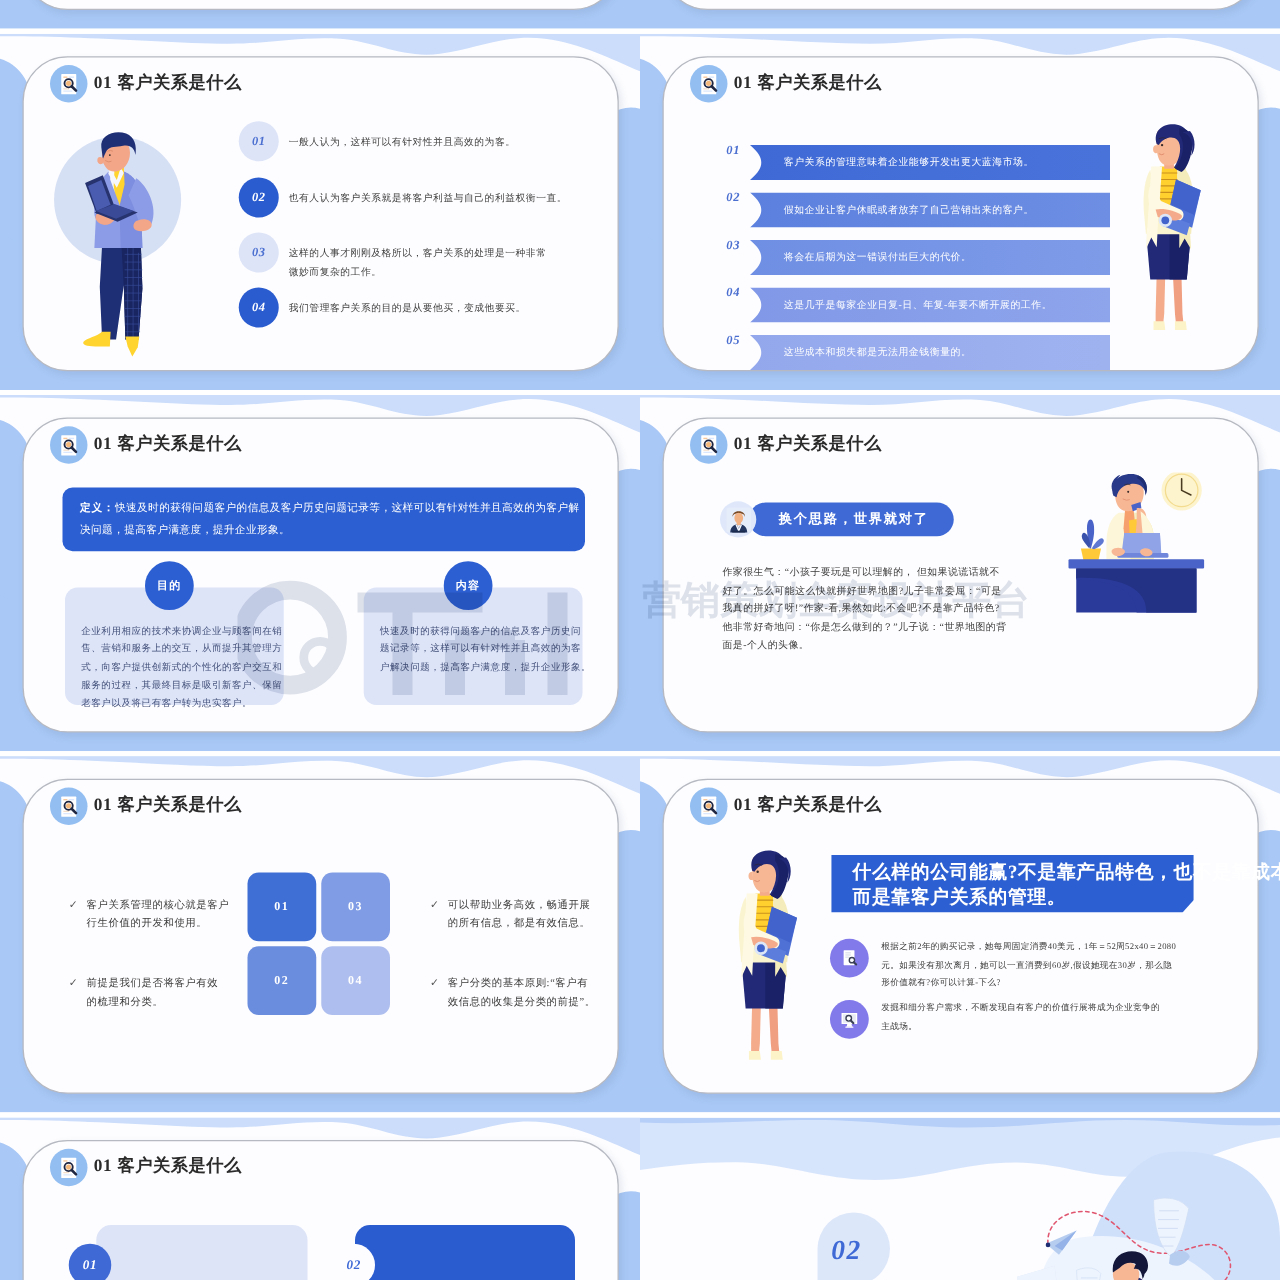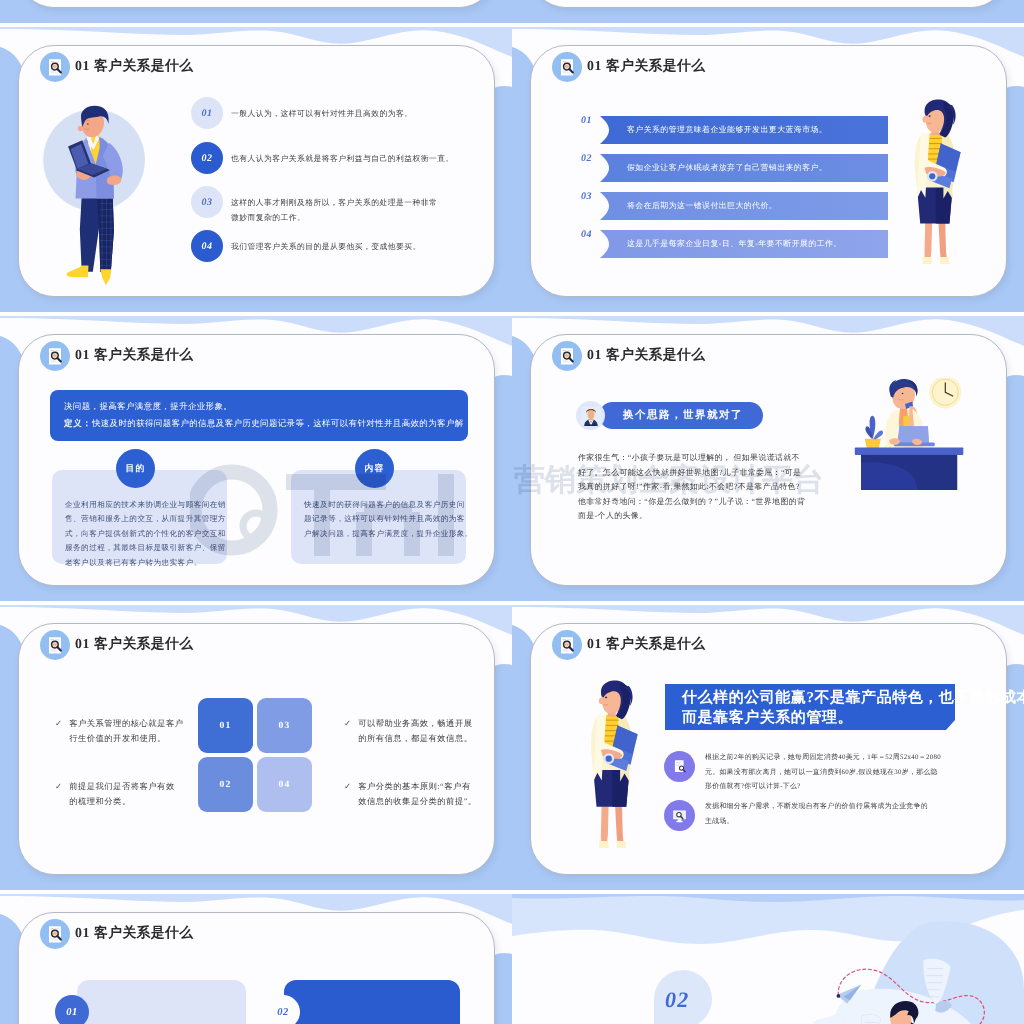--- a/index.html
+++ b/index.html
@@ -340,20 +340,35 @@
                 <linearGradient id="g32-" x1="0" y1="0" x2="1" y2="0">
                   <stop offset="0" stop-color="#8098e7"></stop>
                   <stop offset="1" stop-color="#8ea5ec"></stop>
                 </linearGradient>
               </defs>
               <path d="M0,0 H288 V28 H0 C7,22 9,18 9,14 C9,10 7,6 0,0 Z" fill="url(#g32-)"></path>
             </svg>
             <span>这是几乎是每家企业日复-日、年复-年要不断开展的工作。</span>
           </div>
         </div>
+<div class="ribrow" style="left:69px;top:221px;">
+          <div class="ribnum">05</div>
+          <div class="ribbon">
+            <svg viewBox="0 0 288 28" width="288" height="28" preserveAspectRatio="none">
+              <defs>
+                <linearGradient id="g42-" x1="0" y1="0" x2="1" y2="0">
+                  <stop offset="0" stop-color="#93a8ec"></stop>
+                  <stop offset="1" stop-color="#9fb2f0"></stop>
+                </linearGradient>
+              </defs>
+              <path d="M0,0 H288 V28 H0 C7,22 9,18 9,14 C9,10 7,6 0,0 Z" fill="url(#g42-)"></path>
+            </svg>
+            <span>这些成本和损失都是无法用金钱衡量的。</span>
+          </div>
+        </div>
 <div style="position:absolute;left:391px;top:71px;width:63.64px;height:172.0px;">
 <svg viewBox="0 0 74 200" width="63.64" height="172.0">
 
  <path d="M26 140 L34 140 L33 178 L32 188 L25 188 L25 178 Z" fill="#f4ab8b"></path>
  <path d="M41 140 L49 140 L50 178 L51 188 L44 188 L43 178 Z" fill="#f09f80"></path>
 
  <path d="M23 185 L33 185 L34 193 L23 193 Z" fill="#fdf3c8"></path>
  <path d="M43 185 L53 185 L54 193 L43 193 Z" fill="#fdf3c8"></path>
 
  <path d="M19 90 L55 90 L57 112 L54 146 L20 146 L17 112 Z" fill="#222a78"></path>
@@ -424,22 +439,22 @@
 <rect x="5.7" y="13.6" width="4.6" height="1.0" fill="#f4ddc8"></rect>
 <rect x="5.7" y="15.4" width="7.2" height="1.0" fill="#dbe7fc"></rect>
 <circle cx="9.9" cy="9.6" r="2.1" fill="#f6b97c"></circle>
 <circle cx="9.9" cy="9.6" r="3.3" fill="none" stroke="#212842" stroke-width="1.5"></circle>
 <path d="M12.3 12.0 L15.8 15.5" stroke="#212842" stroke-width="2.1" stroke-linecap="round"></path>
 </svg>
           </div>
           <div class="hdr-tx"><span class="n">01</span><span>客户关系是什么</span></div>
         </div>
 <div class="defbox" style="left:50px;top:74px;width:418px;">
+          <div><b>定义：</b><span>快速及时的获得问题客户的信息及客户历史问题记录等，这样可以有针对性并且高效的为客户解</span></div>
           <div>决问题，提高客户满意度，提升企业形象。</div>
-          <div><b>定义：</b><span>快速及时的获得问题客户的信息及客户历史问题记录等，这样可以有针对性并且高效的为客户解</span></div>
         </div>
 <div class="colbox" style="left:52px;top:154px;width:175px;height:94px;">
           <div>企业利用相应的技术来协调企业与顾客间在销</div>
           <div>售、营销和服务上的交互，从而提升其管理方</div>
           <div>式，向客户提供创新式的个性化的客户交互和</div>
           <div>服务的过程，其最终目标是吸引新客户、保留</div>
           <div>老客户以及将已有客户转为忠实客户。</div>
         </div>
 <div class="badge" style="left:116px;top:133px;">目的</div>
 <div class="colbox" style="left:291px;top:154px;width:175px;height:94px;">

